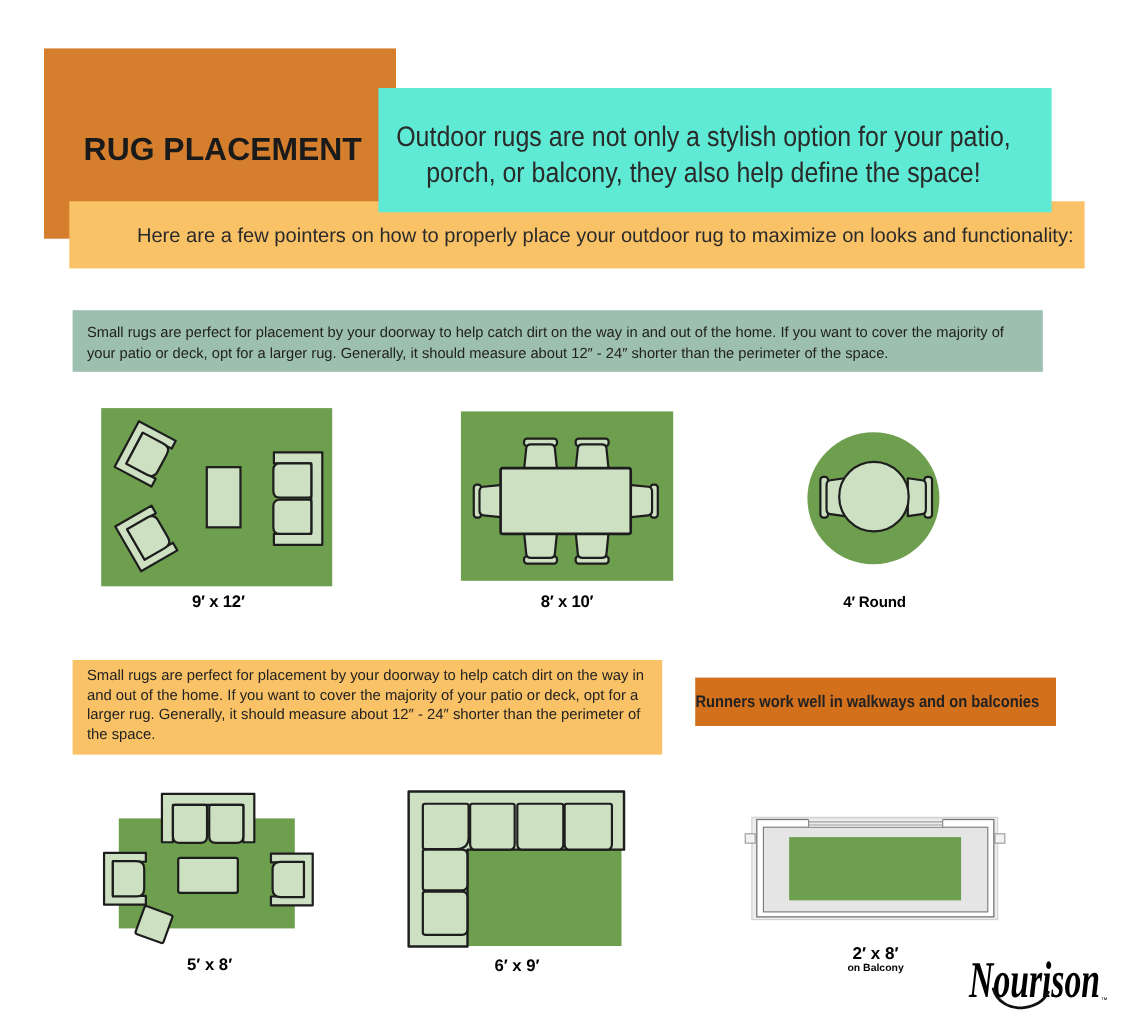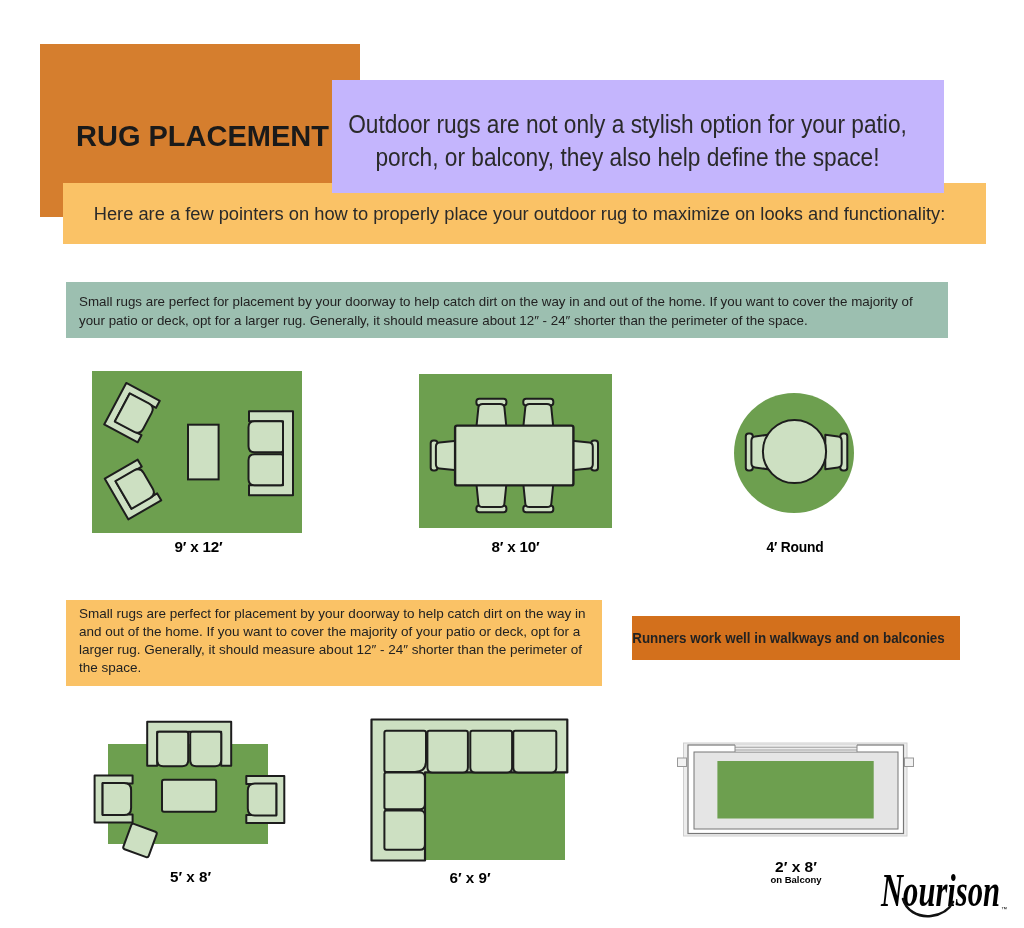--- a/index.html
+++ b/index.html
@@ -1,27 +1,27 @@
 <!DOCTYPE html>
 <html><head>
 <meta charset="utf-8">
 <style>
   html,body{margin:0;padding:0;background:#ffffff;}
   body{width:1024px;height:928px;position:relative;font-family:"Liberation Sans",sans-serif;overflow:hidden;}
   .abs{position:absolute;}
   #titlebox{left:40px;top:44px;width:320px;height:173px;background:#D57E2E;z-index:1;}
-  #tealbox{left:332px;top:80px;width:612px;height:113px;background:#c4b5fd;z-index:3;}
+  #tealbox{left:344px;top:80px;width:612px;height:113px;background:#5eead4;z-index:3;}
   #yellowbanner{left:63px;top:183px;width:923px;height:61px;background:#FAC266;z-index:2;}
   #tealbanner{left:66px;top:282px;width:882px;height:56px;background:#9CBFB0;}
   #yellowbox2{left:66px;top:600px;width:536px;height:86px;background:#FAC266;}
   #runnersbox{left:632px;top:616px;width:328px;height:44px;background:#D3701C;font-weight:bold;}
   .t1{font-weight:bold;font-size:33px;letter-spacing:8px;-webkit-text-stroke:1px #1a1a1a;color:#1a1a1a;position:absolute;left:37px;top:40px;line-height:1;white-space:nowrap;}
   .t2{font-weight:bold;font-size:29px;letter-spacing:0;color:#1a1a1a;position:absolute;left:36px;top:78px;line-height:1;white-space:nowrap;}
   #tealtext{position:absolute;left:0;top:28px;width:591px;text-align:center;font-size:22.7px;line-height:29px;color:#2a2a2a;transform:scaleY(1.13);transform-origin:50% 0;}
-  #ybtext{position:absolute;left:0;top:0;width:913px;height:61px;line-height:61px;text-align:center;font-size:18.3px;color:#2a2a2a;}
+  #ybtext{position:absolute;left:0;top:0;width:913px;height:61px;line-height:61px;text-align:right;font-size:18.3px;color:#2a2a2a;}
   #tbtext{position:absolute;left:13px;top:11px;width:856px;font-size:13.35px;line-height:18.5px;color:#222;}
   #y2text{position:absolute;left:13px;top:4.5px;width:512px;font-size:13.5px;line-height:18px;color:#222;}
   #runtext{position:absolute;left:0;top:0;width:313px;height:44px;line-height:44px;text-align:center;font-size:13.4px;color:#222;transform:scaleY(1.14);}
   svg{position:absolute;left:0;top:0;}
 </style>
 </head>
 <body>
   <div class="abs" id="titlebox">
     <div class="t2">RUG PLACEMENT</div>
   </div>

